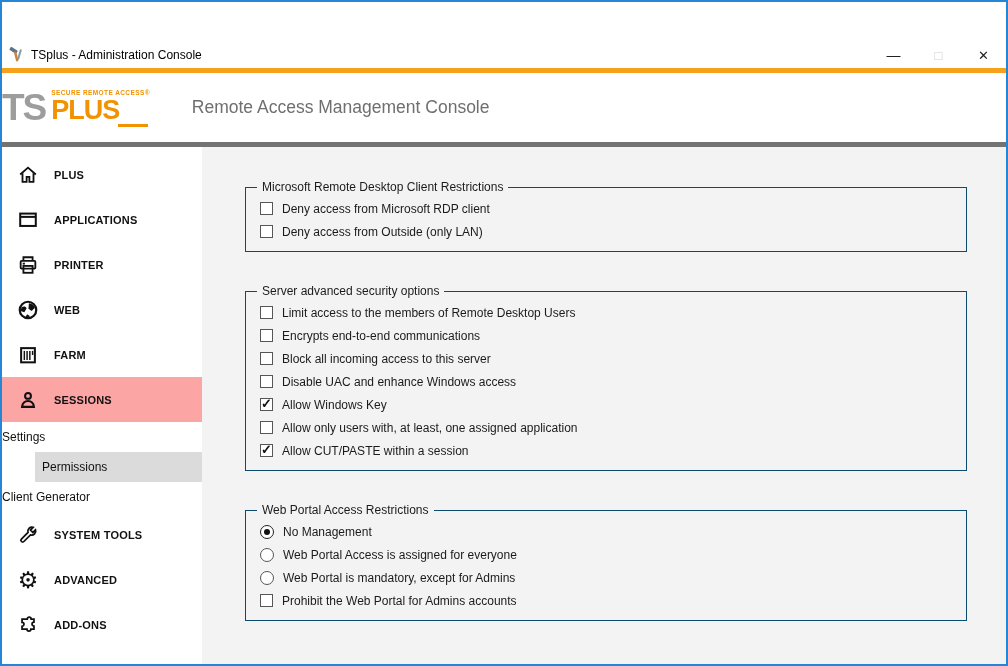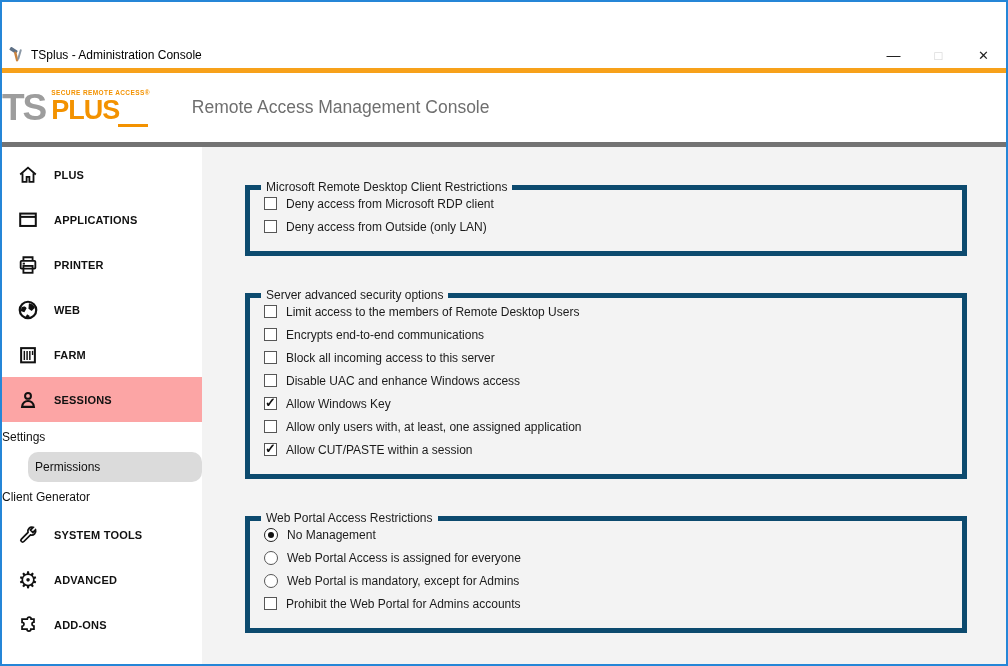--- a/index.html
+++ b/index.html
@@ -26,26 +26,26 @@
   
   .body{display:flex;height:557px;}
   .sidebar{width:200px;background:#fff;box-sizing:border-box;padding-top:5px;flex:0 0 auto;}
   .nav-item{height:45px;display:flex;align-items:center;padding-left:15px;gap:15px;cursor:default;}
   .nav-item.selected{background:#fca5a5;}
   .nav-icon{width:22px;height:22px;flex:0 0 auto;display:flex;align-items:center;justify-content:center;}
   .nav-icon svg{width:22px;height:22px;}
   .nav-gear{font-size:23px;color:#111;line-height:22px;}
   .nav-label{font-size:11px;font-weight:bold;color:#111;letter-spacing:.2px;}
   .sub-item{height:30px;display:flex;align-items:center;font-size:12px;color:#111;cursor:default;box-sizing:border-box;}
-  .sub-item.selected{background:#dbdbdb;margin-left:26px;padding-left:7px;border-radius:10px;}
+  .sub-item.selected{background:#dbdbdb;margin-left:33px;padding-left:7px;}
   
   .content{flex:1 1 auto;background:#f3f3f3;box-sizing:border-box;padding:33px 0 0 43px;}
-  fieldset{border:5px solid #0c4a6e;width:722px;box-sizing:border-box;margin:0 0 32px 0;padding:3px 12px 8px 10px;}
+  fieldset{border:1px solid #0c4a6e;width:722px;box-sizing:border-box;margin:0 0 32px 0;padding:3px 12px 8px 10px;}
   legend{font-size:12px;color:#1b1b1b;padding:0 5px;margin-left:1px;}
-  .row{height:23px;display:flex;align-items:flex-start;gap:9px;padding-left:4px;}
+  .row{height:23px;display:flex;align-items:center;gap:9px;padding-left:4px;}
   .row-label{font-size:12px;color:#1b1b1b;}
   .checkbox{width:13px;height:13px;background:#fff;border:1px solid #565656;box-sizing:border-box;position:relative;flex:0 0 auto;}
   .checkbox.checked::after{content:"\2713";position:absolute;left:0px;top:-3px;font-size:13px;font-weight:bold;color:#111;}
   .radio{width:14px;height:14px;background:#fff;border:1px solid #565656;border-radius:50%;box-sizing:border-box;position:relative;flex:0 0 auto;}
   .radio.checked{border-color:#222;}
   .radio.checked::after{content:"";position:absolute;left:3px;top:3px;width:6px;height:6px;border-radius:50%;background:#111;}
 </style>
 </head>
 <body>
 

